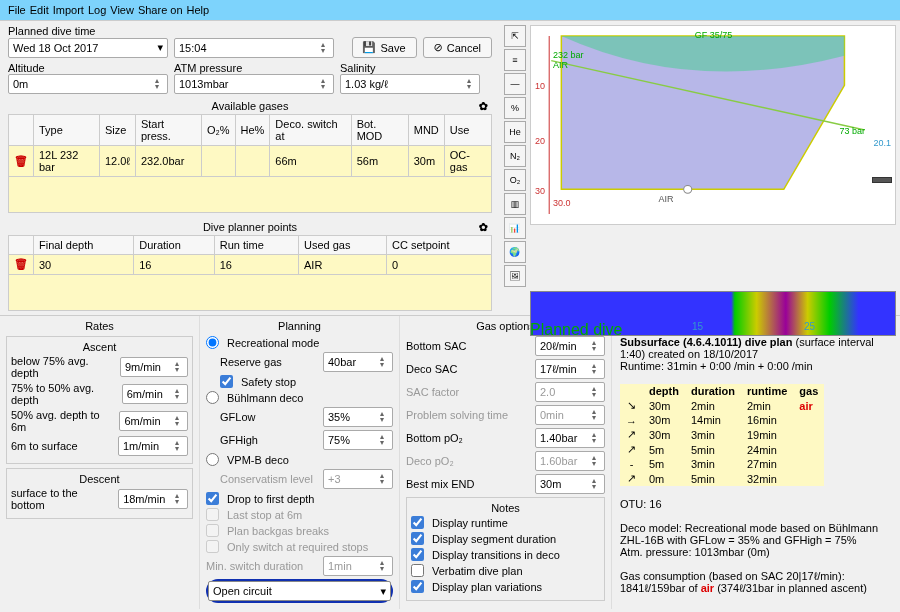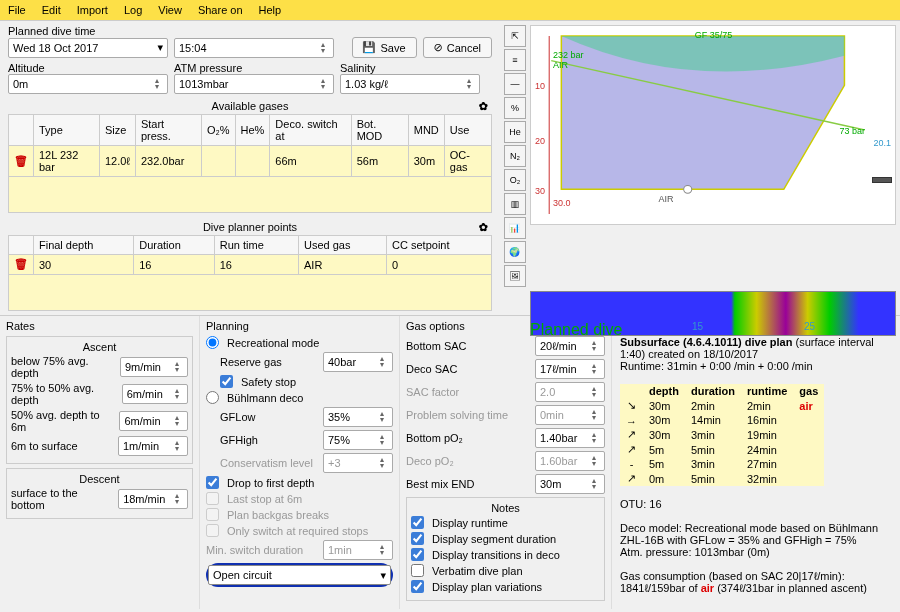--- a/index.html
+++ b/index.html
@@ -1,17 +1,17 @@
 <!DOCTYPE html>
 <html><head>
 <meta charset="utf-8">
 <style>
 * { box-sizing: border-box; margin: 0; padding: 0; font-family: sans-serif; font-size: 11px; }
 body { background: #f0f0f0; width: 900px; height: 612px; overflow: hidden; position: relative; }
-.menubar { display: flex; gap: 16px; padding: 4px 8px; background: #fde047; border-bottom: 1px solid #ccc; }
+.menubar { display: flex; gap: 4px; padding: 4px 8px; background: #7dd3fc; border-bottom: 1px solid #ccc; }
 .menubar span { cursor: pointer; }
 .top-area { display: flex; }
 .left-panel { width: 500px; padding: 4px 8px; }
 .row { display: flex; align-items: center; gap: 6px; margin-bottom: 4px; }
 .label { font-size: 11px; }
 input[type=text], select, .combo { background: #fff; border: 1px solid #aaa; border-radius: 2px; padding: 2px 4px; font-size: 11px; height: 20px; }
 .combo { display: flex; align-items: center; justify-content: space-between; }
 .spinner-arrows { display: inline-block; width: 12px; line-height: 6px; font-size: 8px; color: #666; text-align: center; }
 .btn { background: #f7f7f7; border: 1px solid #aaa; border-radius: 3px; padding: 3px 10px; display: inline-flex; align-items: center; gap: 4px; cursor: pointer; }
 table { border-collapse: collapse; width: 100%; background: #fef9c3; font-size: 11px; }
@@ -23,21 +23,21 @@
 .right-panel { flex: 1; position: relative; padding: 4px; }
 .toolbar-v { position: absolute; left: 4px; top: 4px; display: flex; flex-direction: column; gap: 2px; }
 .toolbar-v .tbtn { width: 22px; height: 22px; border: 1px solid #aaa; background: #f5f5f5; display: flex; align-items: center; justify-content: center; font-size: 9px; cursor: pointer; }
 .chart { position: absolute; left: 30px; top: 4px; right: 4px; height: 200px; background: #fff; border: 1px solid #ccc; }
 .heatmap { position: absolute; left: 30px; top: 270px; right: 4px; height: 45px; background: linear-gradient(90deg, #33f 0%, #33f 55%, #0c0 56%, #cc0 62%, #909 70%, #cc0 76%, #0c0 82%, #33f 90%); border: 1px solid #888; }
 .infobox { position: absolute; right: 8px; top: 156px; background: #555; color: #fff; border: 1px solid #333; font-size: 10px; padding: 2px 4px; display: flex; gap: 4px; }
 .infobox .bars { width: 10px; display:flex; flex-direction:column;}
 .infobox .bars div{flex:1;}
 .bottom-area { display: flex; border-top: 1px solid #ccc; }
 .col { padding: 4px 6px; border-right: 1px solid #ddd; }
-.col-title { margin-bottom: 4px; font-size: 11px; }
+.col-title { text-align: center; margin-bottom: 4px; font-size: 11px; }
 .rates-col { width: 200px; }
 .planning-col { width: 200px; }
 .gas-col { width: 212px; }
 .details-col { flex: 1; font-size: 10.5px; padding: 4px 8px; overflow: auto; }
 .field-row { display: flex; align-items: center; justify-content: space-between; margin-bottom: 3px; gap: 4px; }
 .field-row .combo, .field-row input { width: 70px; }
 .radio-row, .check-row { display: flex; align-items: center; gap: 8px; margin-bottom: 3px; }
 .check-row input[type=checkbox]:checked { accent-color: #3b7dd8; }
 .disabled { color: #999; }
 .details-table { border: none; }
@@ -297,20 +297,24 @@
           <span class="spinner-arrows">▴<br>▾</span>
         </div>
       </div>
     <div class="field-row" style="padding-left:14px">
         <span>GFHigh</span>
         <div class="combo">
           <span>75%</span>
           <span class="spinner-arrows">▴<br>▾</span>
         </div>
       </div>
+    <div class="radio-row">
+        <input type="radio" style="">
+        <span>VPM-B deco</span>
+      </div>
     <div class="field-row disabled" style="padding-left:14px">
         <span>Conservatism level</span>
         <div class="combo">
           <span>+3</span>
           <span class="spinner-arrows">▴<br>▾</span>
         </div>
       </div>
     <div class="check-row">
         <input type="checkbox" checked="" style="">
         <span>Drop to first depth</span>

